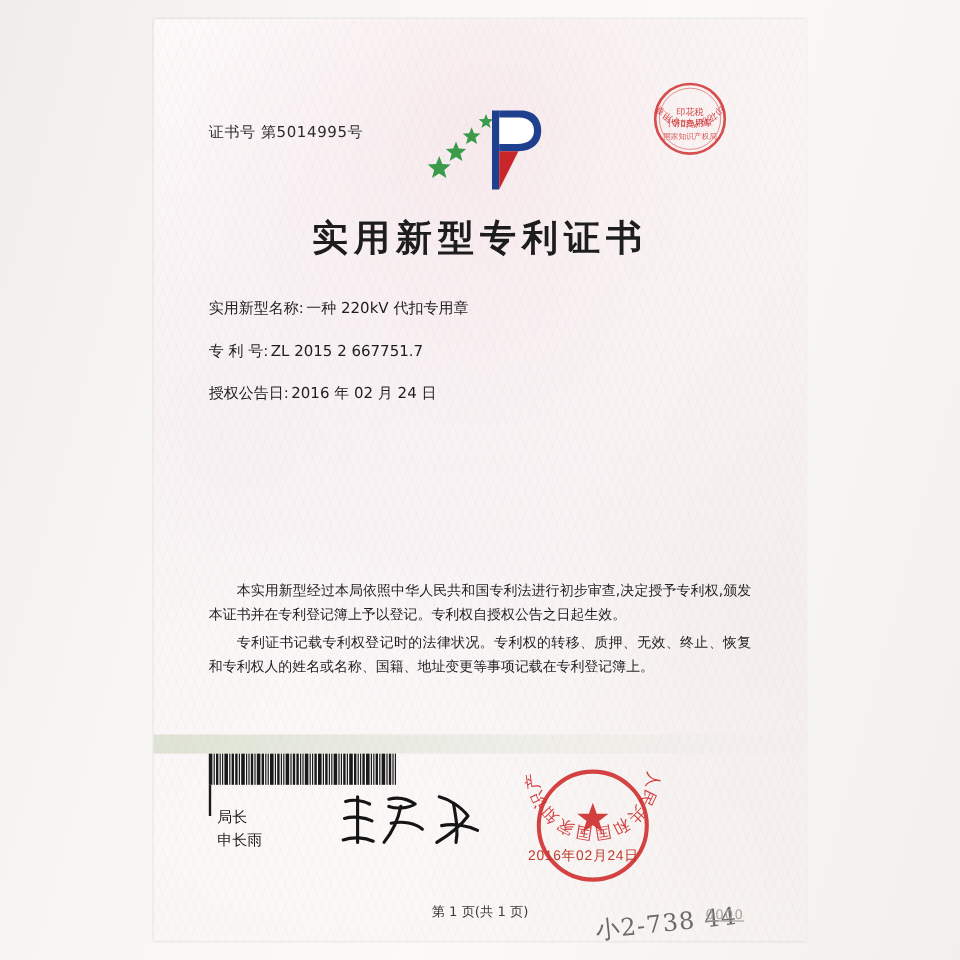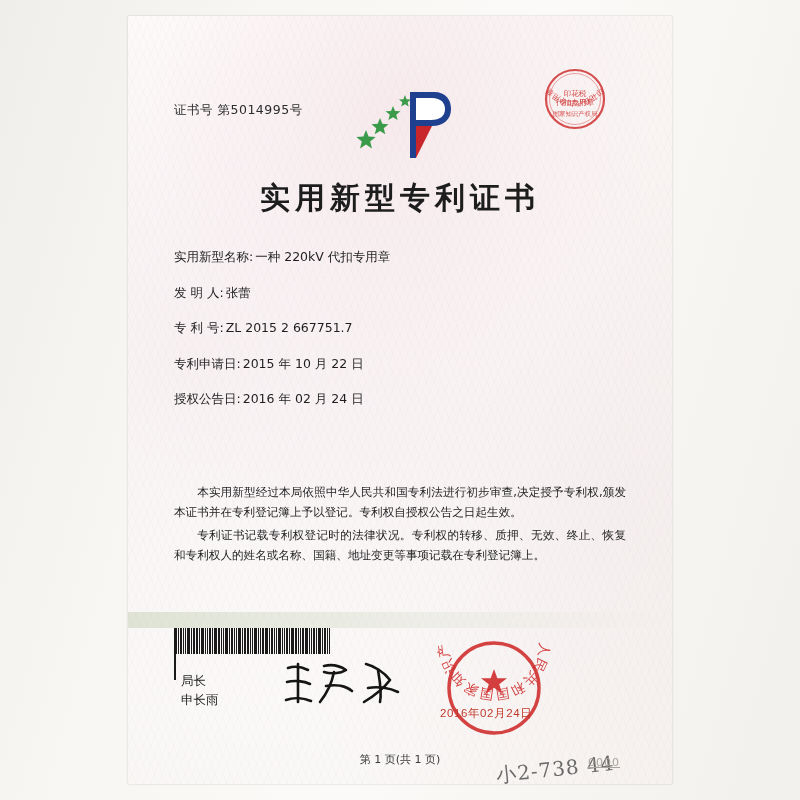--- a/index.html
+++ b/index.html
@@ -296,30 +296,22 @@
       </div>
 
       <div class="title">实用新型专利证书</div>
 
       <div class="fields">
         <div class="field-row">
           <span class="field-label lbl-spread">实用新型名称:</span>
           <span class="field-value">一种 220kV 代扣专用章</span>
         </div>
         <div class="field-row">
-          <span class="field-label lbl-spread">发  明  人:</span>
-          <span class="field-value">张蕾</span>
-        </div>
-        <div class="field-row">
           <span class="field-label lbl-spread">专   利   号:</span>
           <span class="field-value">ZL 2015 2 667751.7</span>
-        </div>
-        <div class="field-row">
-          <span class="field-label lbl-spread">专利申请日:</span>
-          <span class="field-value">2015 年 10 月 22 日</span>
         </div>
         <div class="field-row">
           <span class="field-label lbl-spread">授权公告日:</span>
           <span class="field-value">2016 年 02 月 24 日</span>
         </div>
       </div>
 
       <div class="paras">
         <p class="para">本实用新型经过本局依照中华人民共和国专利法进行初步审查,决定授予专利权,颁发本证书并在专利登记簿上予以登记。专利权自授权公告之日起生效。</p>
         <p class="para">专利证书记载专利权登记时的法律状况。专利权的转移、质押、无效、终止、恢复和专利权人的姓名或名称、国籍、地址变更等事项记载在专利登记簿上。</p>

